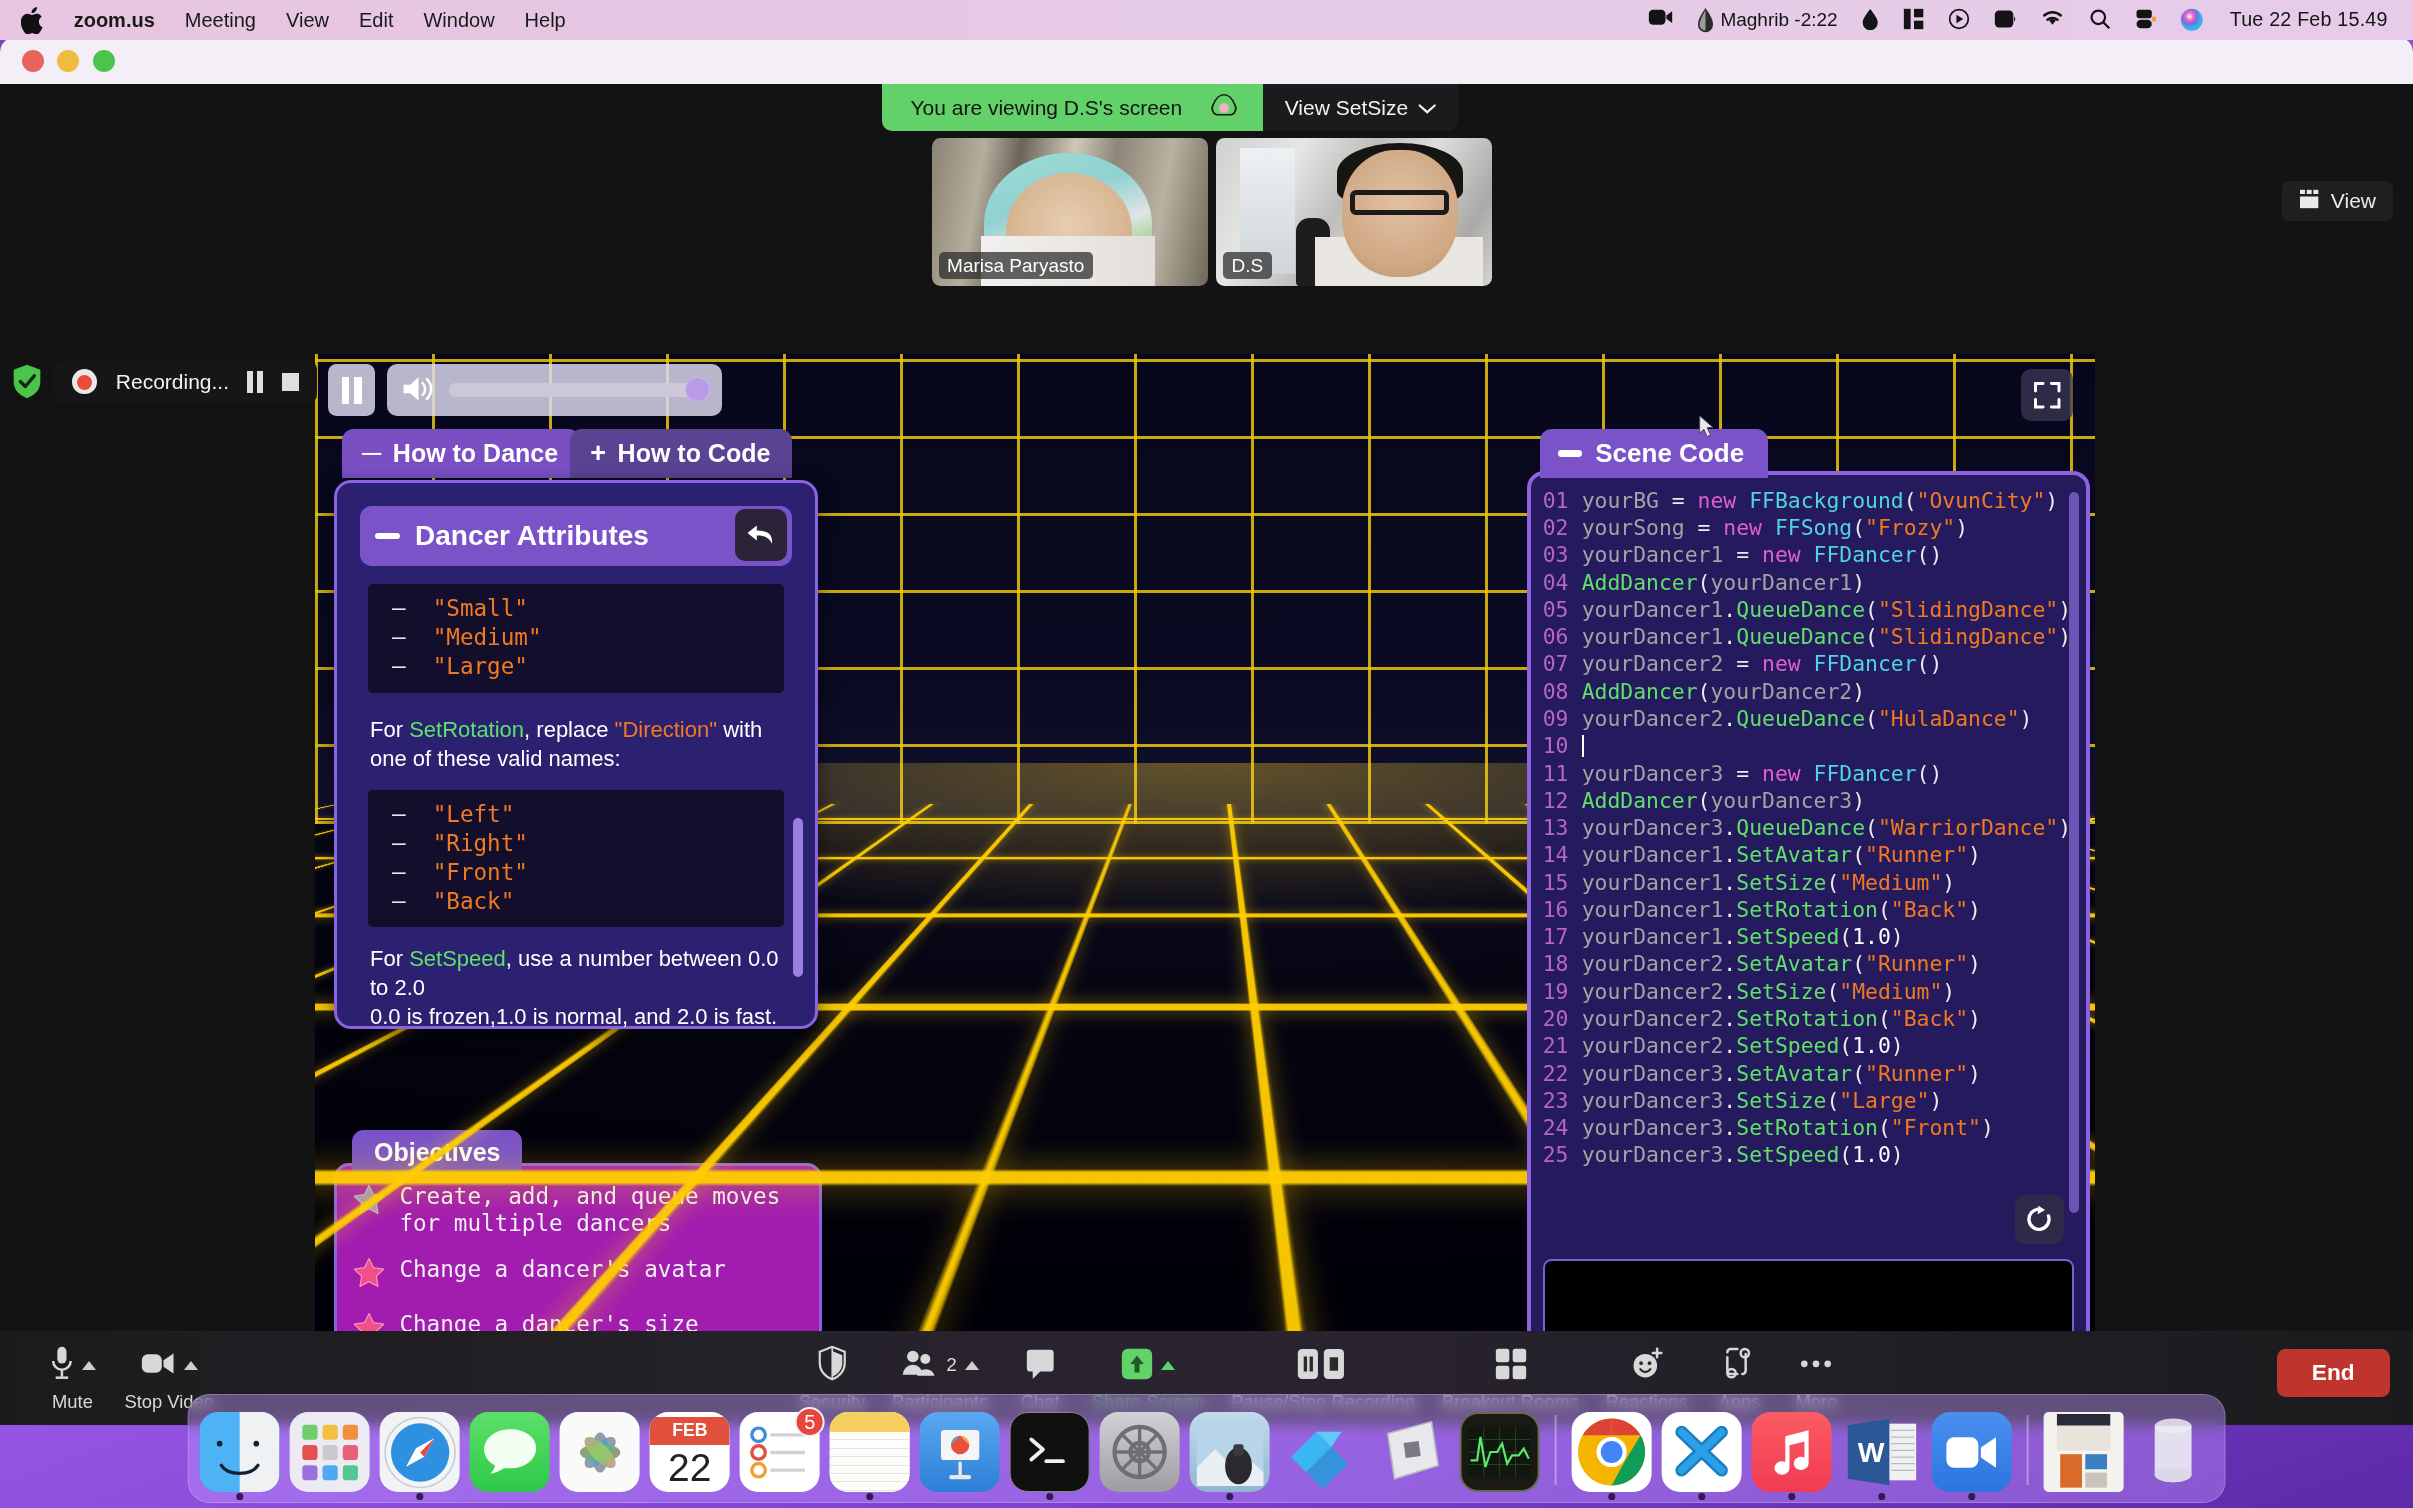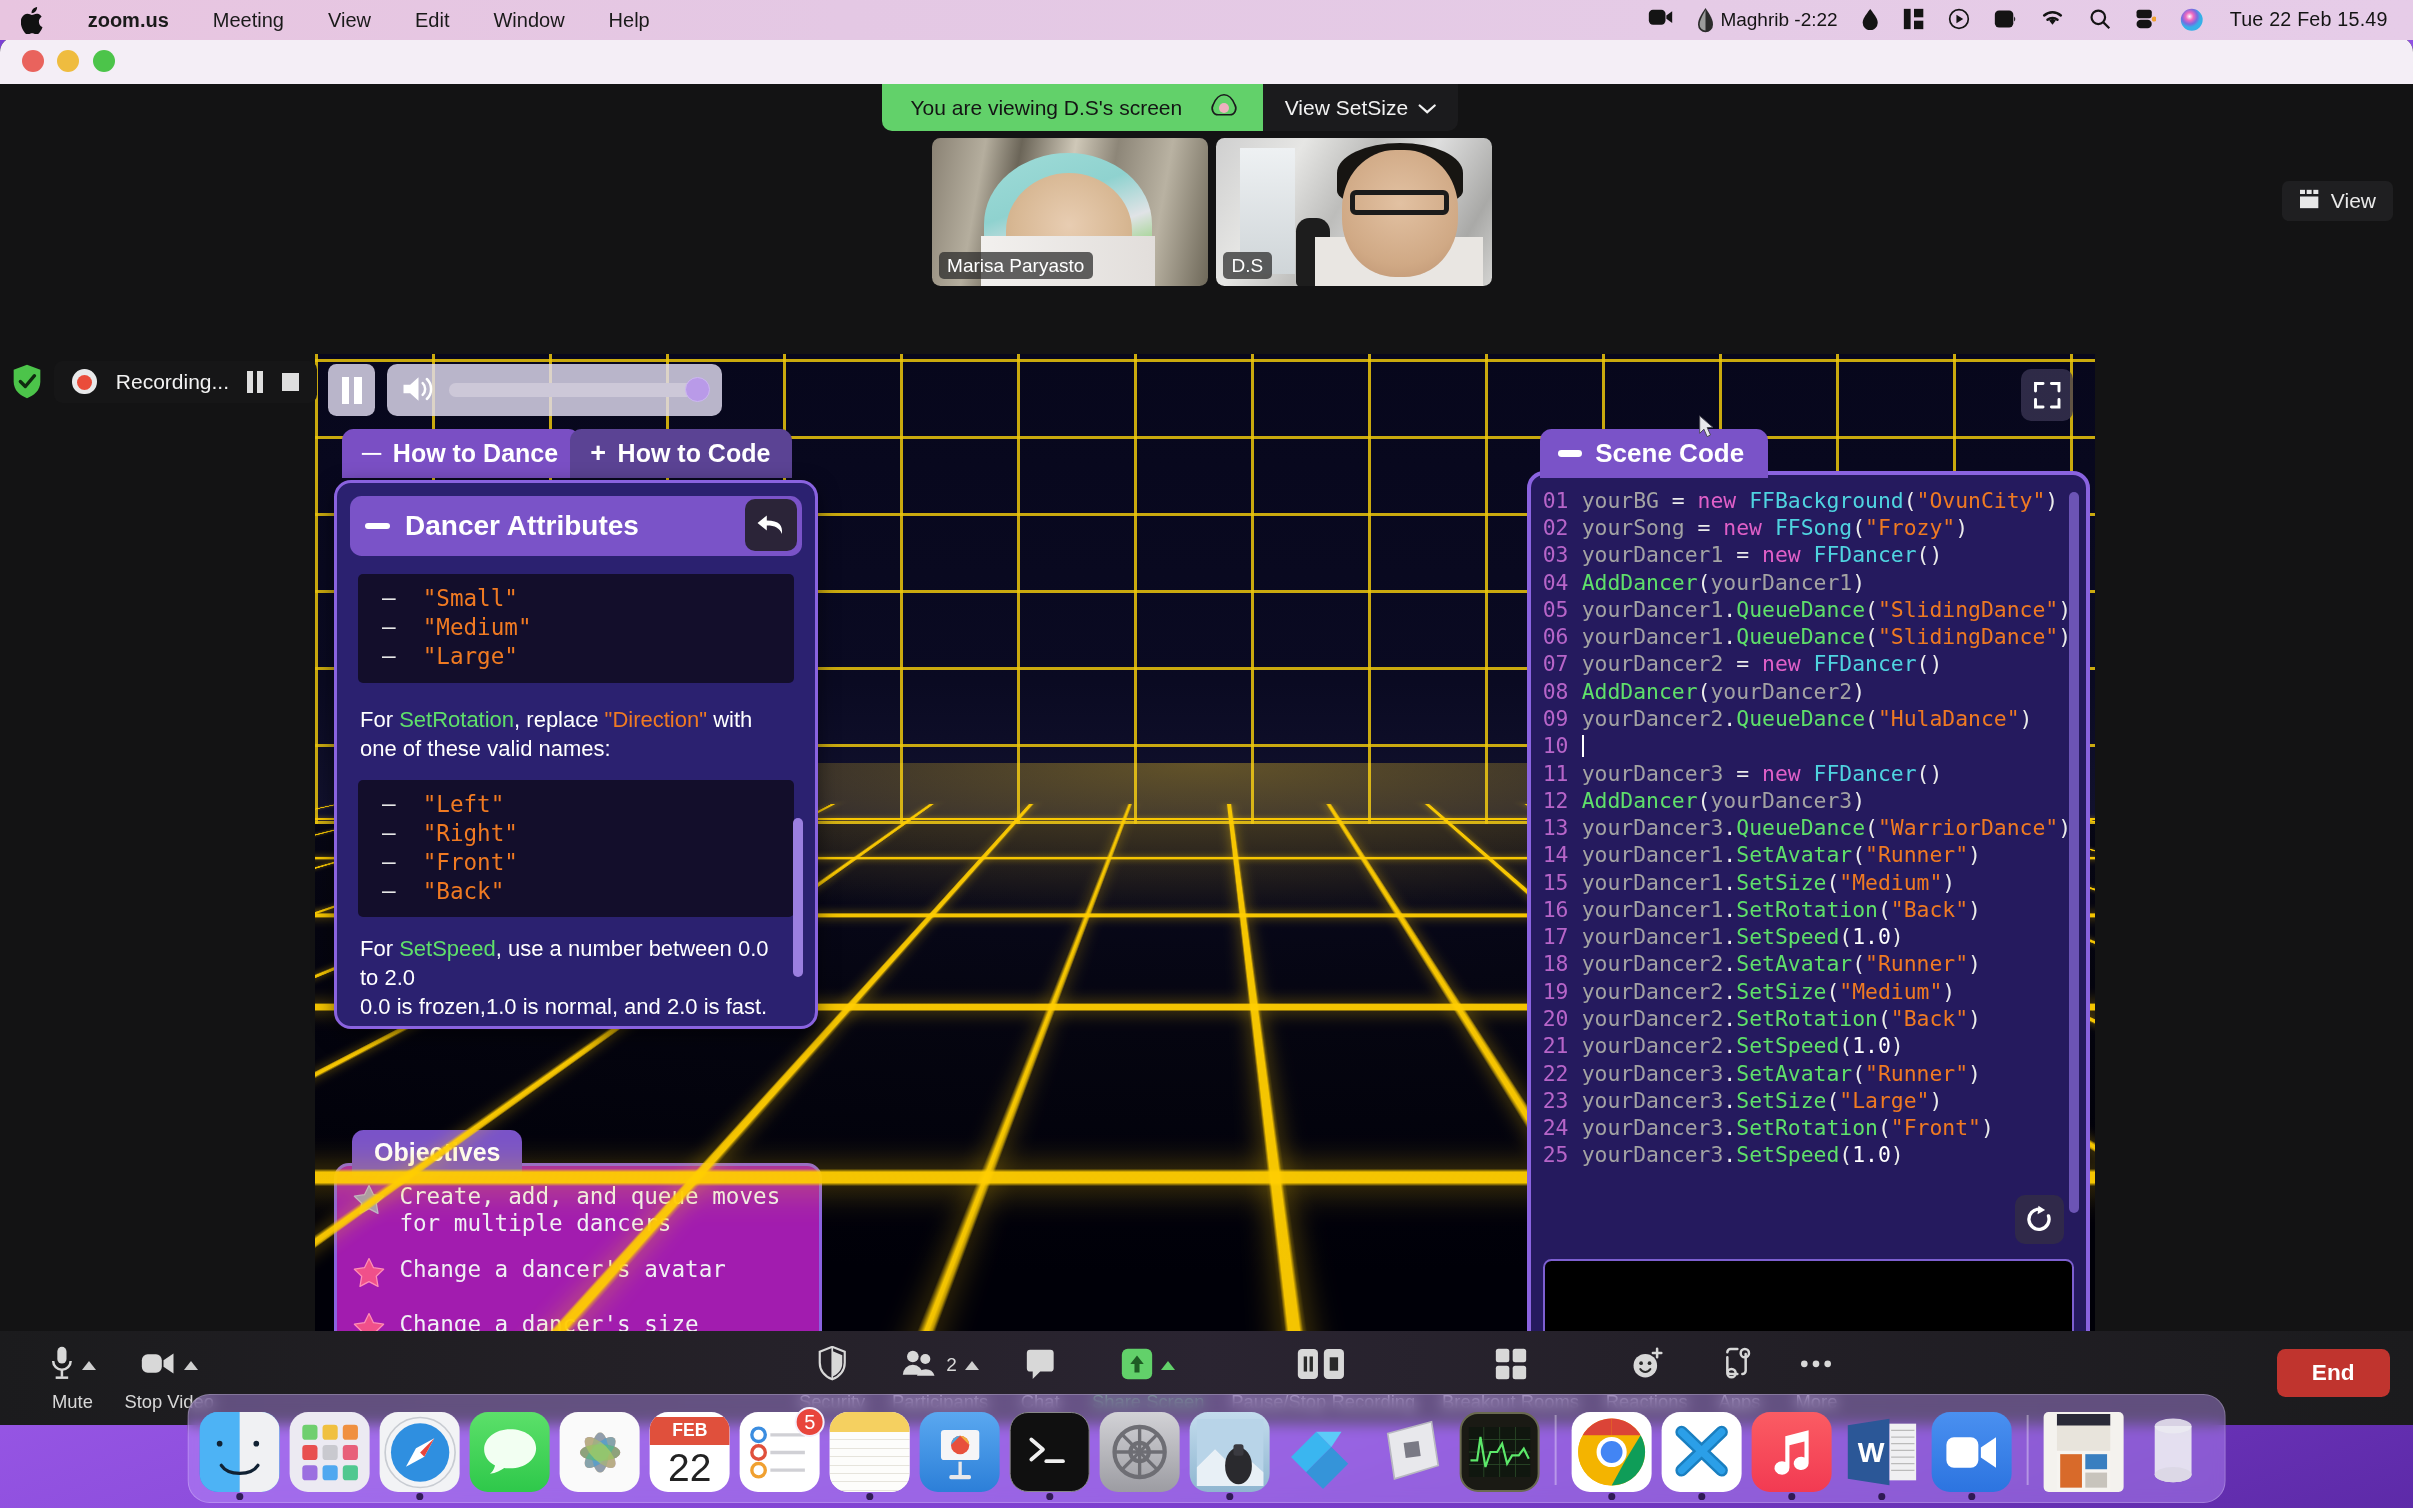--- a/index.html
+++ b/index.html
@@ -19,21 +19,21 @@
 
   
   .menubar {
     position: absolute; top: 0; left: 0; width: 2413px; height: 40px;
     background: linear-gradient(90deg, #e8c5e0 0%, #e4c8e4 35%, #e5cbe6 70%, #e6cce8 100%);
     display: flex; align-items: center;
     padding: 0 17px;
     font-size: 20px; color: #141414;
     z-index: 50;
   }
-  .mb-left { display: flex; align-items: center; gap: 14px; }
+  .mb-left { display: flex; align-items: center; gap: 0; }
   .apple-logo { width: 30px; height: 37px; display:flex; align-items:center; justify-content:center; margin-right: 11.7px;}
   .mb-item { padding: 0 15px; font-size: 20px; color: #1a1a1a; white-space: nowrap; }
   .mb-item.bold { font-weight: bold; }
   .mb-right { margin-left: auto; display: flex; align-items: flex-start; gap: 0; padding-right: 3.4px;}
   .mb-ritem { padding: 0 11.7px; display: flex; align-items: center; font-size: 19px; color:#141414; white-space: nowrap;}
   .mb-clock { padding-left: 15px; padding-right: 5px; font-size: 19.7px; letter-spacing: 0.2px;}
 
   
   .zoomwin {
     position: absolute; left: 0; top: 37px; width: 2413px; height: 1388px;
@@ -171,21 +171,21 @@
   }
   .tab.active { background: #7a4fc4; }
   .tab.inactive { background: #5b4394; margin-left: -10px; }
   .tab .pm { font-size: 27px; font-weight: 900; line-height: .8;}
 
   
   .attr-panel {
     position: absolute; left: 334px; top: 396px; width: 484px; height: 549px;
     background: #2b2170; border: 3.4px solid #8a63e0; border-radius: 17px; z-index: 14;
     box-shadow: 0 6.7px 20px rgba(0,0,0,.5);
-    padding: 13px;
+    padding: 23px;
   }
   .attr-head {
     background: #7a53c8; border-radius: 11.7px; height: 60px;
     display:flex; align-items:center; gap: 15px; padding: 0 15px;
     position: relative;
   }
   .attr-head .dash { width: 25px; height: 6.7px; background:#fff; border-radius: 3.4px; }
   .attr-head .title { color:#fff; font-size: 28px; font-weight: bold;}
   .undo-btn { position:absolute; right: 5px; top: 3.4px; width: 52px; height: 52px; border-radius: 10px;
               background: #2b2438; display:flex;align-items:center;justify-content:center;}

